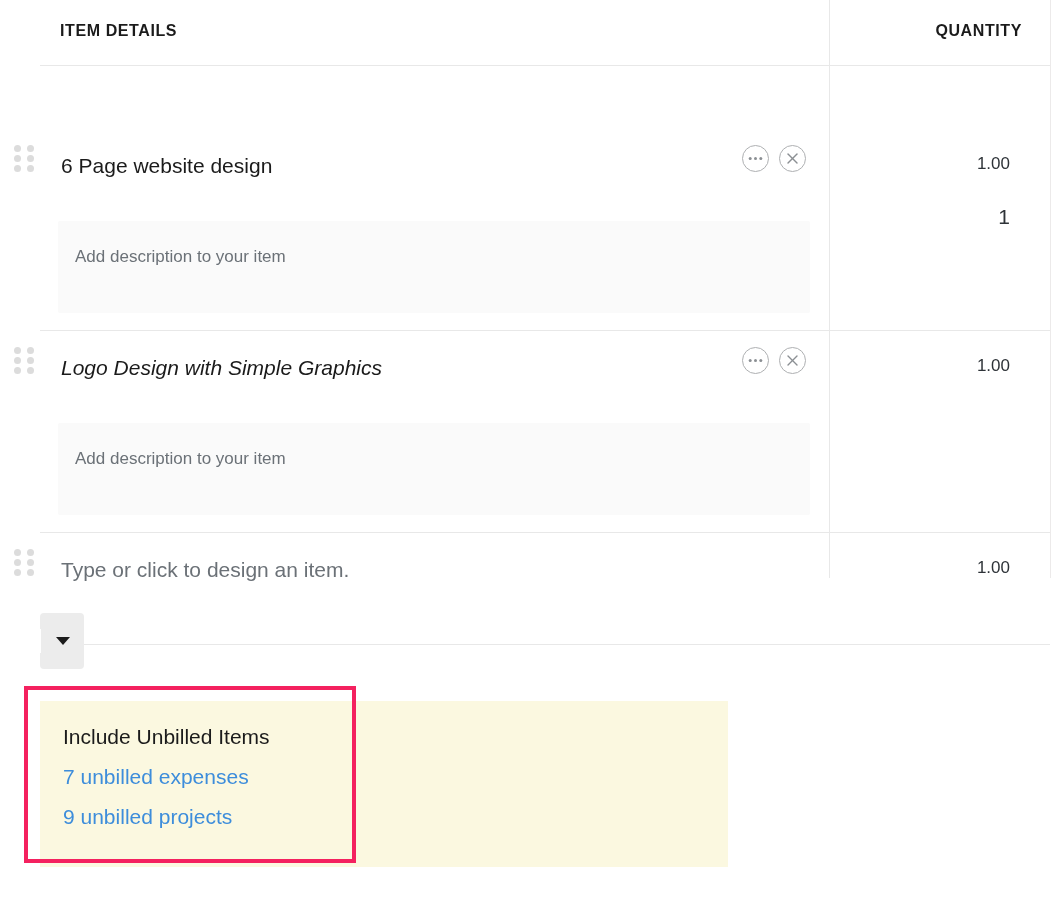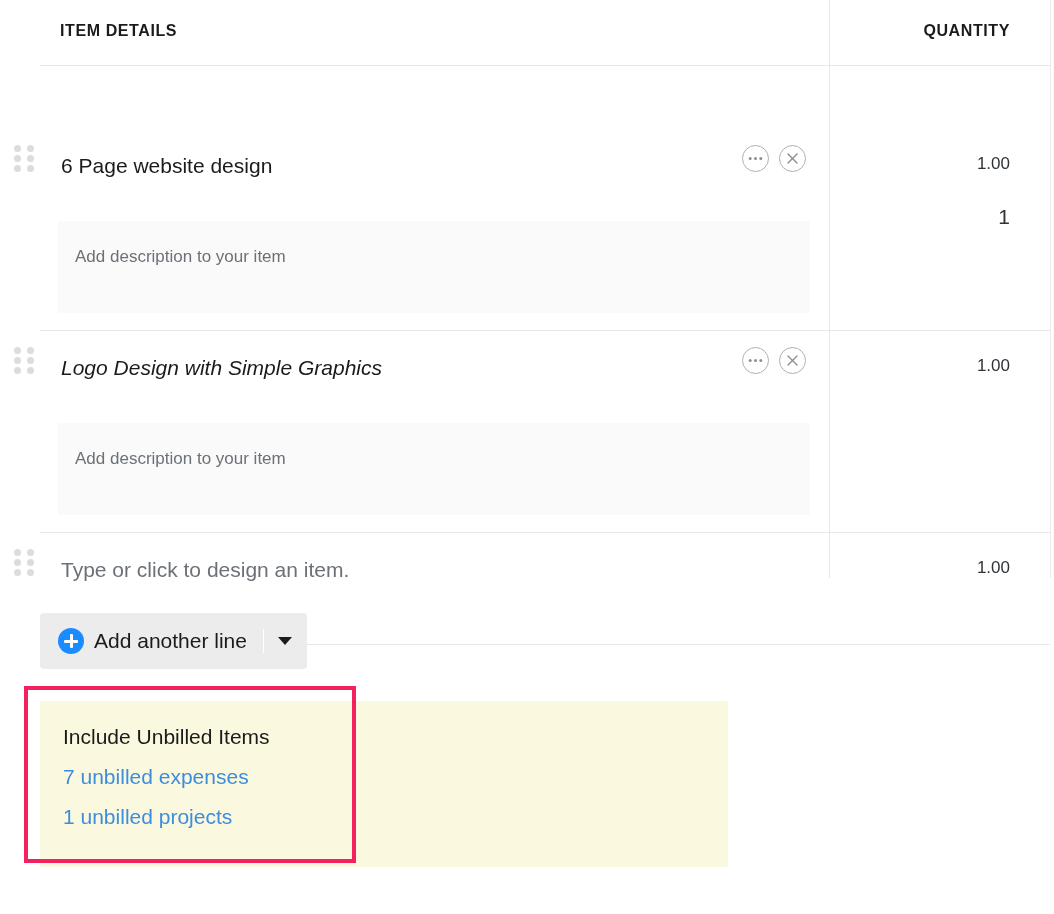--- a/index.html
+++ b/index.html
@@ -51,21 +51,21 @@
   .th {
     position: absolute;
     font-size: 16px;
     font-weight: 700;
     letter-spacing: 0.6px;
     color: #1b1b1b;
     top: 22px;
     text-align: center;
   }
   .th-details { left: 60px; }
-  .th-qty { right: 44px; }
+  .th-qty { right: 32px; }
   .hrule {
     position: absolute;
     left: 40px;
     right: 4px;
     height: 1px;
     background: #e8e8e8;
   }
 
   
   .row {
@@ -360,33 +360,29 @@
           <i></i>
       </div>
       <div class="item-placeholder" style="top:492px;">Type or click to design an item.</div>
       <div class="qty-val" style="top:492px;">1.00</div>
       <div class="row-sep" style="top:578px;"></div>
     </div>
 
   </div>
 
   <div class="add-line-btn">
-    <div class="add-line-main">
-      <span class="plus-circle"></span>
-      <span class="add-line-label">Add another line</span>
-    </div>
     <span class="add-line-divider"></span>
     <div class="add-line-caret">
       <span class="caret-down"></span>
     </div>
   </div>
 
   <div class="unbilled-panel">
     <div class="unbilled-inner">
       <div class="unbilled-title">Include Unbilled Items</div>
       <a class="unbilled-link">7 unbilled expenses</a>
-      <a class="unbilled-link">1 unbilled projects</a>
+      <a class="unbilled-link">9 unbilled projects</a>
     </div>
   </div>
 
   <div class="annotation-box"></div>
 
 </div>
 
 </body></html>

